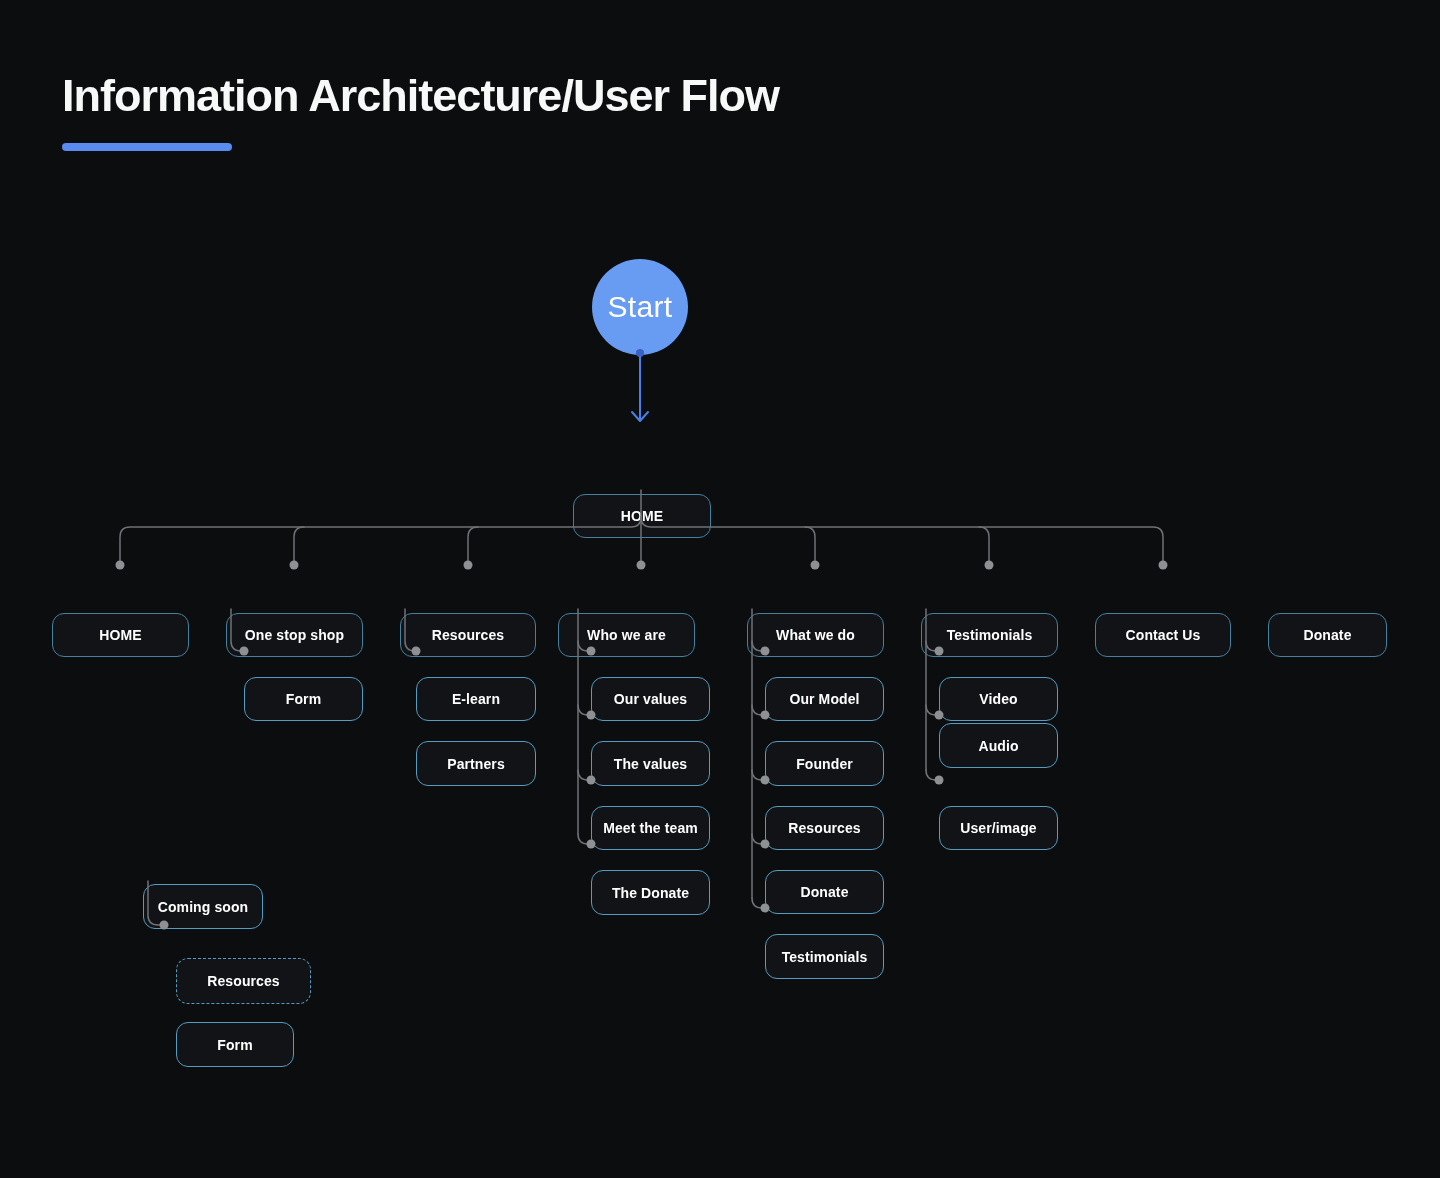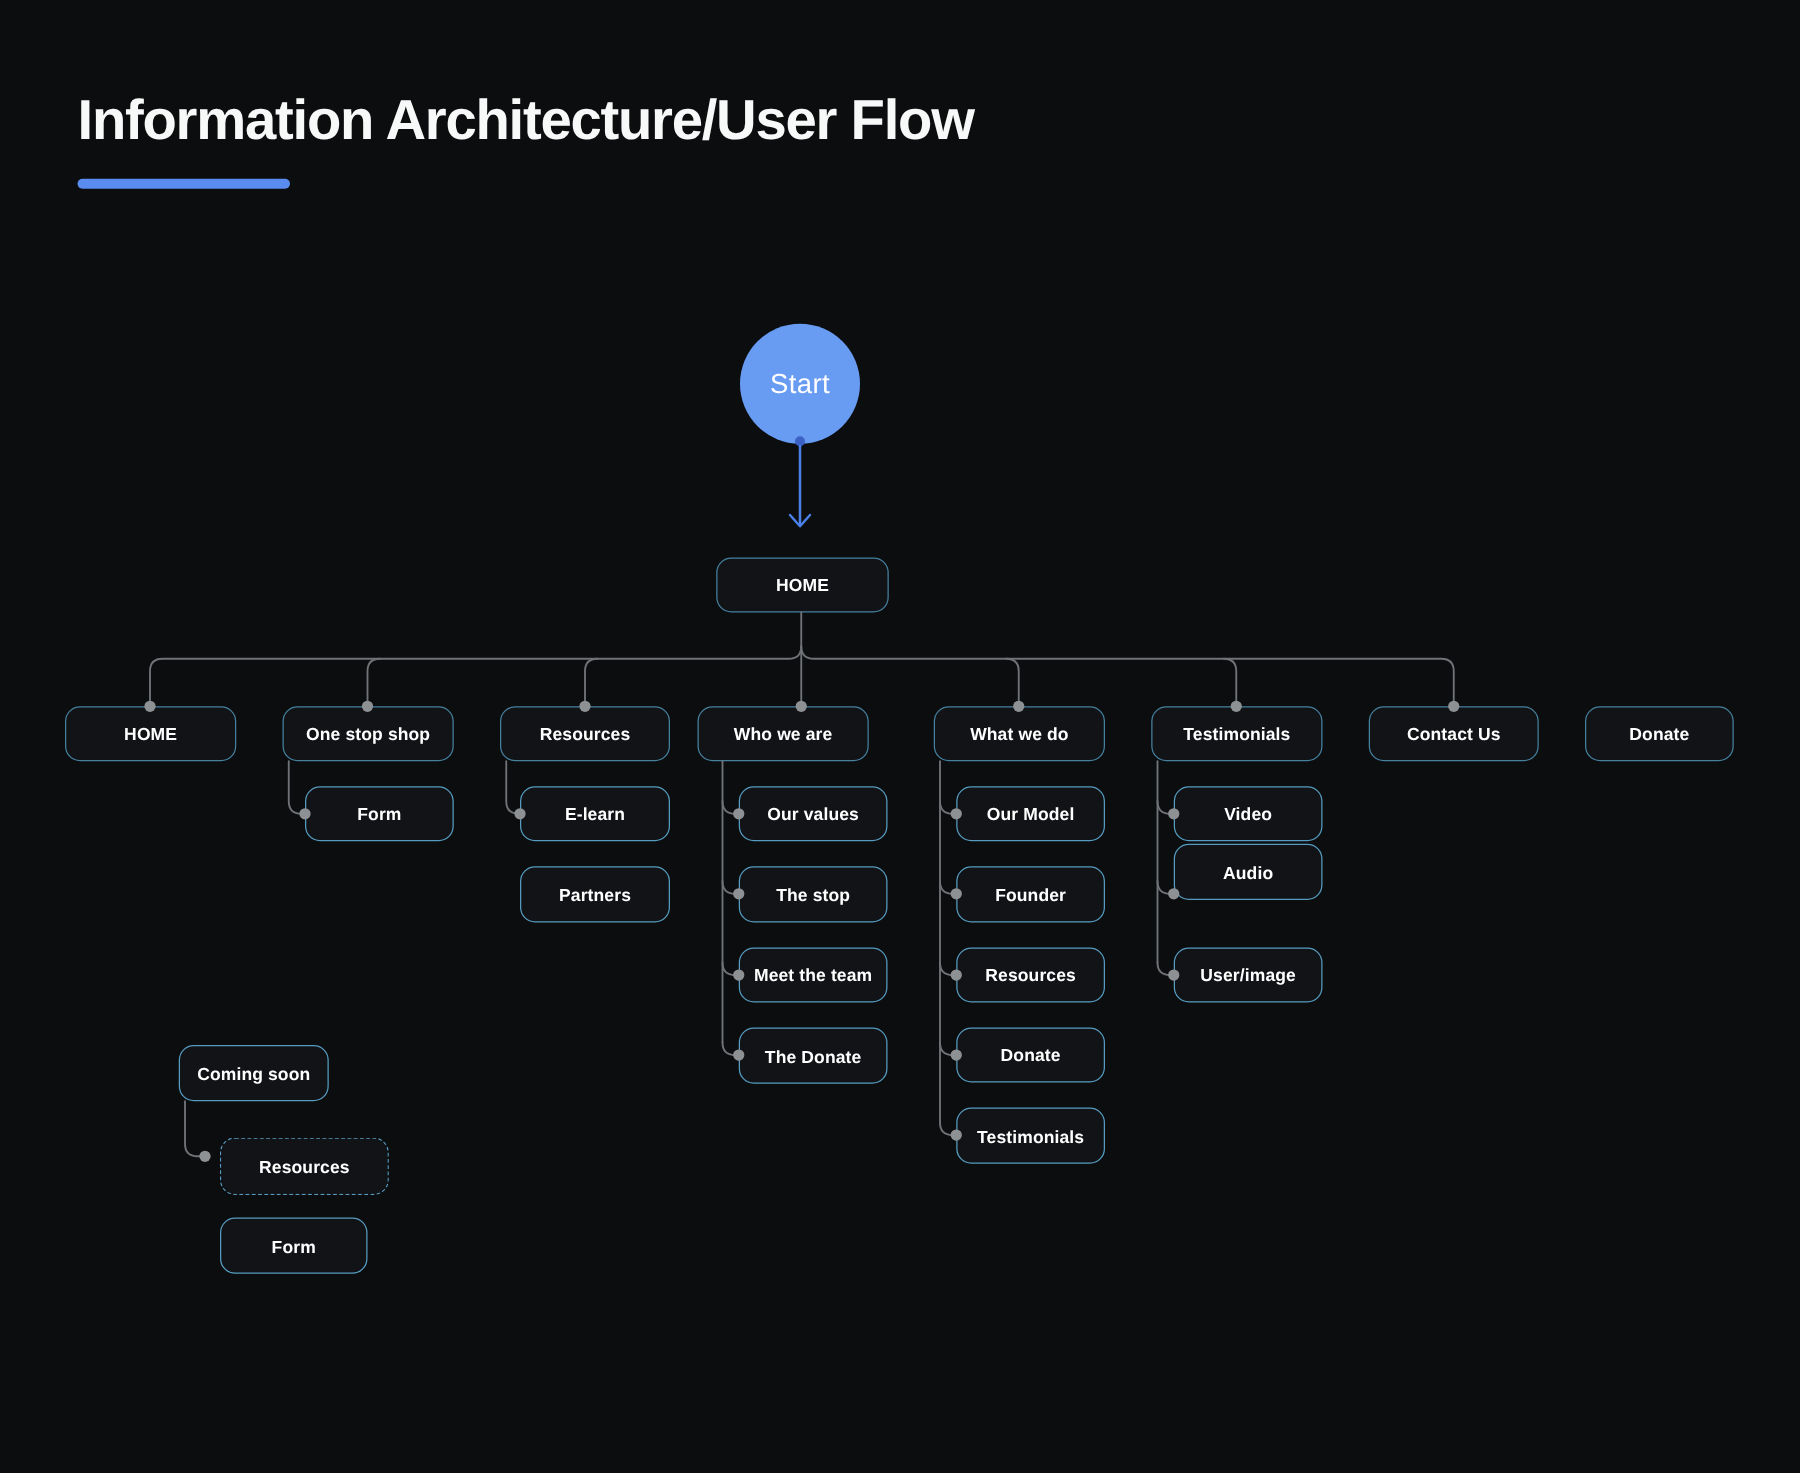--- a/index.html
+++ b/index.html
@@ -22,26 +22,26 @@
     position:absolute;left:62px;top:70px;margin:0;
     font-size:45px;font-weight:700;letter-spacing:-1px;color:#f7f8f8;white-space:nowrap;
   }
   .title-underline{
     position:absolute;left:62px;top:143px;width:170px;height:8px;border-radius:4px;
     background:var(--accent);
   }
   .start{
     position:absolute;left:592px;top:259px;width:96px;height:96px;border-radius:50%;
     background:var(--circle);display:flex;align-items:center;justify-content:center;
-    color:#fff;font-size:22px;font-weight:400;letter-spacing:.3px;
+    color:#fff;font-size:30px;font-weight:400;letter-spacing:.3px;
   }
   .node{
     position:absolute;box-sizing:border-box;border-radius:12px;
     background:var(--box-fill);display:flex;align-items:center;justify-content:center;
-    color:#fff;font-size:14px;font-weight:700;letter-spacing:.1px;white-space:nowrap;
+    color:#fff;font-size:14px;font-weight:700;letter-spacing:.1px;white-space:nowrap;margin-top:48px;
   }
   .lvl1{border:1px solid var(--border-lvl1);}
   .child{border:1px solid var(--border-child);}
   .dashed{border:1.5px dashed var(--border-child);}
   svg.wires{position:absolute;left:0;top:0;pointer-events:none;}
   .wire{stroke:var(--connector);stroke-width:1.5;fill:none;stroke-linecap:round;}
   .dot{fill:var(--dot);}
   .arrow{stroke:var(--arrow);stroke-width:2;fill:none;stroke-linecap:round;stroke-linejoin:round;}
 </style>
 </head>
@@ -64,21 +64,21 @@
   <div class="node lvl1" style="left:921px;top:565px;width:137px;height:44px">Testimonials</div>
   <div class="node lvl1" style="left:1095px;top:565px;width:136px;height:44px">Contact Us</div>
   <div class="node lvl1" style="left:1268px;top:565px;width:119px;height:44px">Donate</div>
 
   <div class="node child" style="left:244px;top:629px;width:119px;height:44px">Form</div>
 
   <div class="node child" style="left:416px;top:629px;width:120px;height:44px">E-learn</div>
   <div class="node child" style="left:416px;top:693px;width:120px;height:45px">Partners</div>
 
   <div class="node child" style="left:591px;top:629px;width:119px;height:44px">Our values</div>
-  <div class="node child" style="left:591px;top:693px;width:119px;height:45px">The stop</div>
+  <div class="node child" style="left:591px;top:693px;width:119px;height:45px">The values</div>
   <div class="node child" style="left:591px;top:758px;width:119px;height:44px">Meet the team</div>
   <div class="node child" style="left:591px;top:822px;width:119px;height:45px">The Donate</div>
 
   <div class="node child" style="left:765px;top:629px;width:119px;height:44px">Our Model</div>
   <div class="node child" style="left:765px;top:693px;width:119px;height:45px">Founder</div>
   <div class="node child" style="left:765px;top:758px;width:119px;height:44px">Resources</div>
   <div class="node child" style="left:765px;top:822px;width:119px;height:44px">Donate</div>
   <div class="node child" style="left:765px;top:886px;width:119px;height:45px">Testimonials</div>
 
   <div class="node child" style="left:939px;top:629px;width:119px;height:44px">Video</div>

